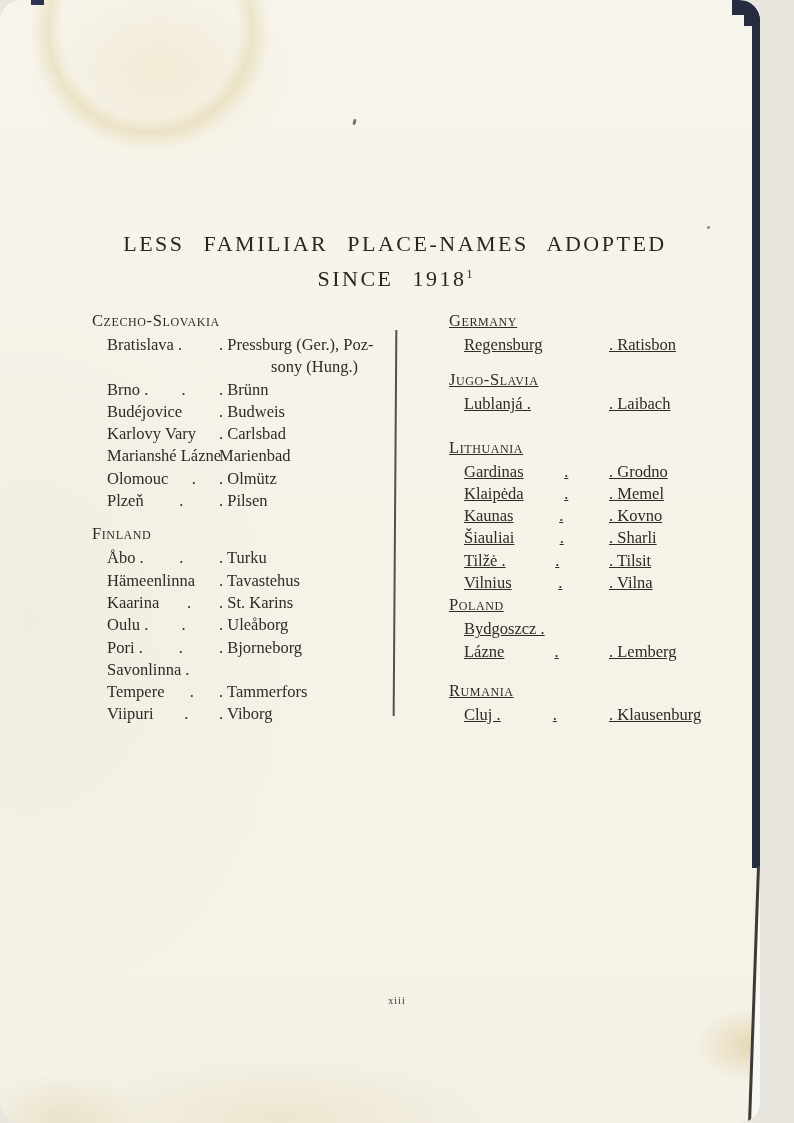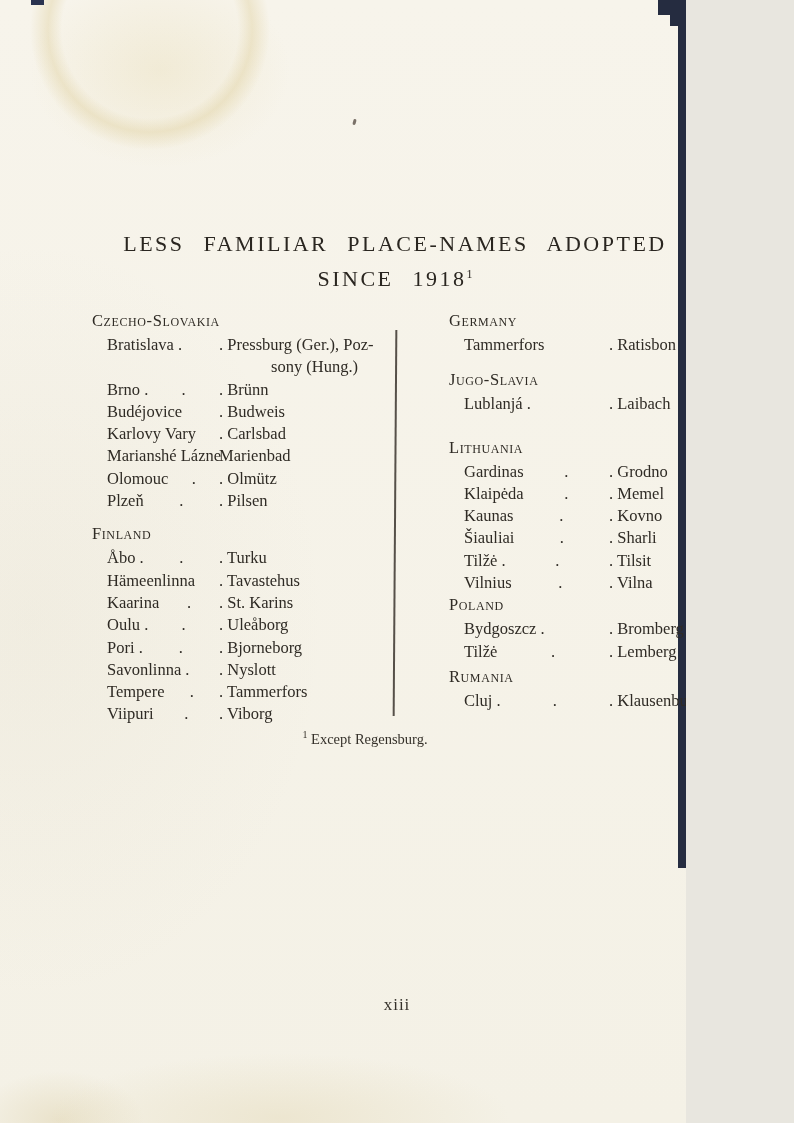--- a/index.html
+++ b/index.html
@@ -1,27 +1,28 @@
 <!DOCTYPE html>
 <html style="--paper: #f6f3ea; --ink: #2f2b25; --navy: #252c40;"><head>
 <meta charset="utf-8">
 <style>
   html,body{margin:0;padding:0;background:#e8e6df;}
   .page{
-    position:relative;width:686px;height:1123px;overflow:hidden;
+    position:relative;width:760px;height:1123px;overflow:hidden;
     font-family:"Liberation Serif","DejaVu Serif",serif;
     color:var(--ink,#2f2b25);
     background:
       radial-gradient(circle 120px at 150px 30px, rgba(0,0,0,0) 88px, rgba(214,194,130,0.30) 102px, rgba(0,0,0,0) 120px),
       radial-gradient(ellipse 90px 55px at 757px 1045px, rgba(205,172,100,0.40), rgba(0,0,0,0) 70%),
       radial-gradient(ellipse 200px 150px at 160px 70px, rgba(226,211,160,0.28), rgba(0,0,0,0) 65%),
       radial-gradient(ellipse 320px 90px at 280px 1118px, rgba(219,204,158,0.30), rgba(0,0,0,0) 72%),
       radial-gradient(ellipse 120px 70px at 60px 1120px, rgba(214,198,150,0.35), rgba(0,0,0,0) 70%),
       radial-gradient(ellipse 420px 540px at 30px 620px, rgba(198,188,158,0.10), rgba(0,0,0,0) 70%),
       linear-gradient(#f7f4eb,#f4f1e6);
+    border-radius: 21px;
   }
   
   .cover-strip{position:absolute;right:0;top:0;width:8px;height:868px;background:var(--navy,#262e44);}
   .cover-corner{position:absolute;right:0;top:0;width:28px;height:15px;background:var(--navy,#232a3e);}
   .cover-corner2{position:absolute;right:0;top:0;width:16px;height:26px;background:var(--navy,#232a3e);}
   .top-left-mark{position:absolute;left:31px;top:0;width:13px;height:5px;background:#2a3350;}
   .page-edge-bottom-right{
     position:absolute;left:757px;top:866px;width:40px;height:258px;
     background:#f8f8f4;border-left:3px solid #3b3a33;
     transform:skewX(-2deg);transform-origin:top left;
@@ -29,41 +30,41 @@
   
   .speck1{position:absolute;left:353px;top:119px;width:3px;height:6px;background:rgba(80,70,60,0.75);border-radius:2px;transform:rotate(15deg);}
   .speck2{position:absolute;left:707px;top:226px;width:3px;height:3px;background:rgba(90,80,70,0.65);border-radius:50%;}
   
   .title{position:absolute;left:0;top:228px;width:790px;text-align:center;
     font-size:22px;letter-spacing:2.5px;word-spacing:11px;line-height:31px;color:#2a2620;}
   .title sup{font-size:12px;letter-spacing:0;}
   
   .col{position:absolute;font-size:16.5px;}
   .col-left{left:92px;top:310px;width:312px;}
-  .col-right{left:449px;top:310px;width:330px;}
+  .col-right{left:449px;top:310px;width:330px;text-decoration:underline;}
   .sec-header{font-variant:small-caps;letter-spacing:0.6px;line-height:22px;white-space:nowrap;}
   .rows{padding-left:15px;padding-top:2px;}
   .row{display:flex;line-height:22.3px;white-space:nowrap;}
   .np{flex:0 0 112px;min-width:112px;display:flex;}
   .col-right .np{flex:0 0 145px;min-width:145px;}
   .nm{white-space:pre;}
   .ld{flex:1;text-align:center;min-width:0;}
   .eq{flex:1;min-width:0;}
   .eq2{padding-left:52px;}
   .col-left .section + .section{margin-top:11px;}
   .col-right .section:nth-of-type(2){margin-top:13px;}
   .col-right .section:nth-of-type(3){margin-top:21px;}
   .col-right .section:nth-of-type(4){}
-  .col-right .section:nth-of-type(5){margin-top:3px;}
+  .col-right .section:nth-of-type(5){margin-top:17px;}
   
   .divider{position:absolute;left:394px;top:330px;width:1.5px;height:386px;background:#565049;transform:rotate(0.4deg);}
   
   .footnote{position:absolute;left:0;top:729px;width:730px;text-align:center;font-size:14.5px;color:#35312a;}
   .footnote sup{font-size:10px;}
-  .folio{position:absolute;left:0;top:995px;width:794px;text-align:center;font-size:17px;letter-spacing:1px;color:#35312a;}
+  .folio{position:absolute;left:0;top:995px;width:794px;text-align:center;font-size:10px;letter-spacing:1px;color:#35312a;}
 </style>
 </head>
 <body>
 
 <div class="page">
 
   <div class="cover-strip"></div>
   <div class="cover-corner"></div>
   <div class="cover-corner2"></div>
   <div class="top-left-mark"></div>
@@ -169,21 +170,20 @@
               <span class="nm">Pori .</span>
               <span class="ld">.</span>
             </span>
             <span class="eq"><span class="eq1">. Bjorneborg</span></span>
           </div>
           <div class="row">
             <span class="np">
               <span class="nm">Savonlinna .</span>
               <span class="ld"></span>
             </span>
-            <span class="eq"><span class="eq1">. Nyslott</span></span>
           </div>
           <div class="row">
             <span class="np">
               <span class="nm">Tempere</span>
               <span class="ld">.</span>
             </span>
             <span class="eq"><span class="eq1">. Tammerfors</span></span>
           </div>
           <div class="row">
             <span class="np">
@@ -194,21 +194,21 @@
           </div>
         </div>
       </div>
     </div>
   <div class="col col-right">
       <div class="section">
         <div class="sec-header">Germany</div>
         <div class="rows">
           <div class="row">
             <span class="np">
-              <span class="nm">Tammerfors</span>
+              <span class="nm">Regensburg</span>
               <span class="ld"></span>
             </span>
             <span class="eq"><span class="eq1">. Ratisbon</span></span>
           </div>
         </div>
       </div>
       <div class="section">
         <div class="sec-header">Jugo-Slavia</div>
         <div class="rows">
           <div class="row">
@@ -268,42 +268,40 @@
         </div>
       </div>
       <div class="section">
         <div class="sec-header">Poland</div>
         <div class="rows">
           <div class="row">
             <span class="np">
               <span class="nm">Bydgoszcz .</span>
               <span class="ld"></span>
             </span>
-            <span class="eq"><span class="eq1">. Bromberg</span></span>
-          </div>
-          <div class="row">
-            <span class="np">
-              <span class="nm">Tilžė</span>
+          </div>
+          <div class="row">
+            <span class="np">
+              <span class="nm">Lázne</span>
               <span class="ld">.</span>
             </span>
             <span class="eq"><span class="eq1">. Lemberg</span></span>
           </div>
         </div>
       </div>
       <div class="section">
         <div class="sec-header">Rumania</div>
         <div class="rows">
           <div class="row">
             <span class="np">
               <span class="nm">Cluj .</span>
               <span class="ld">.</span>
             </span>
             <span class="eq"><span class="eq1">. Klausenburg</span></span>
           </div>
         </div>
       </div>
     </div>
 
-  <div class="footnote"><sup>1</sup><span> Except Regensburg.</span></div>
 
   <div class="folio">xiii</div>
 
 </div>
 
 </body></html>

